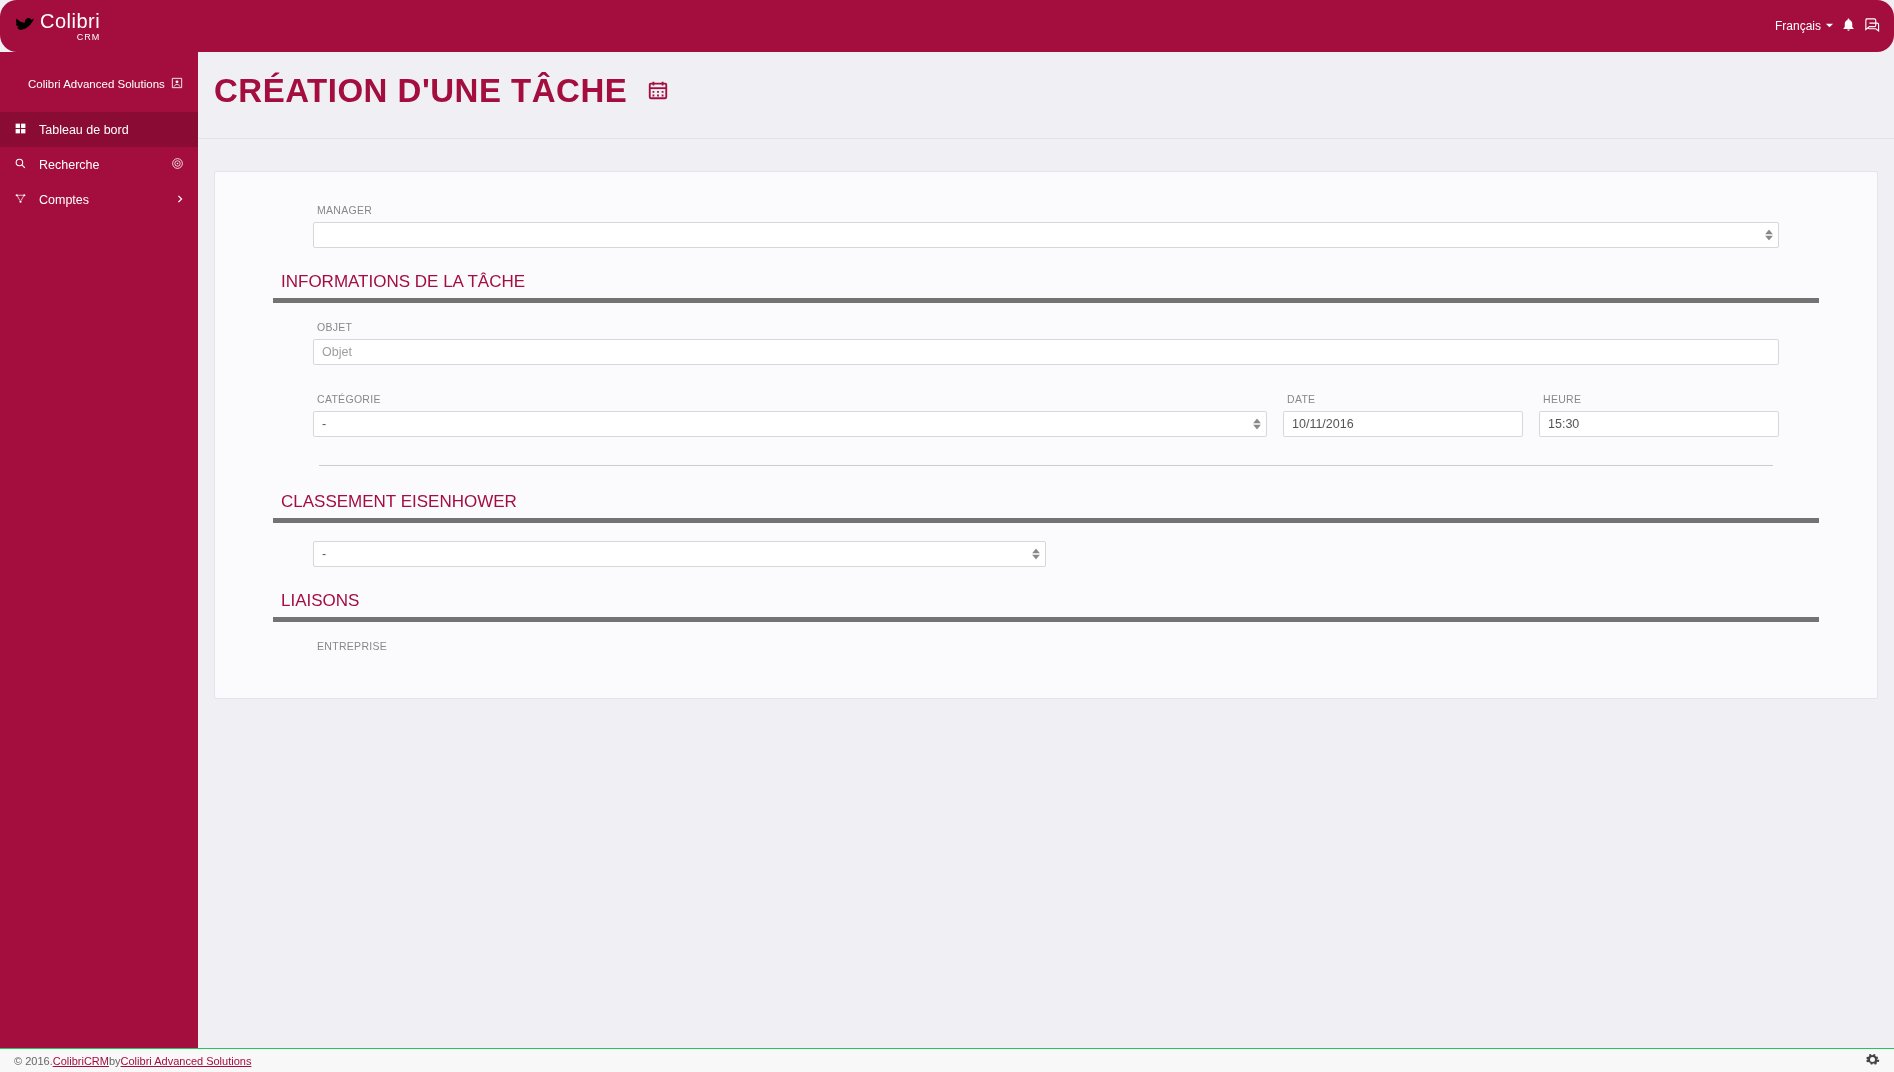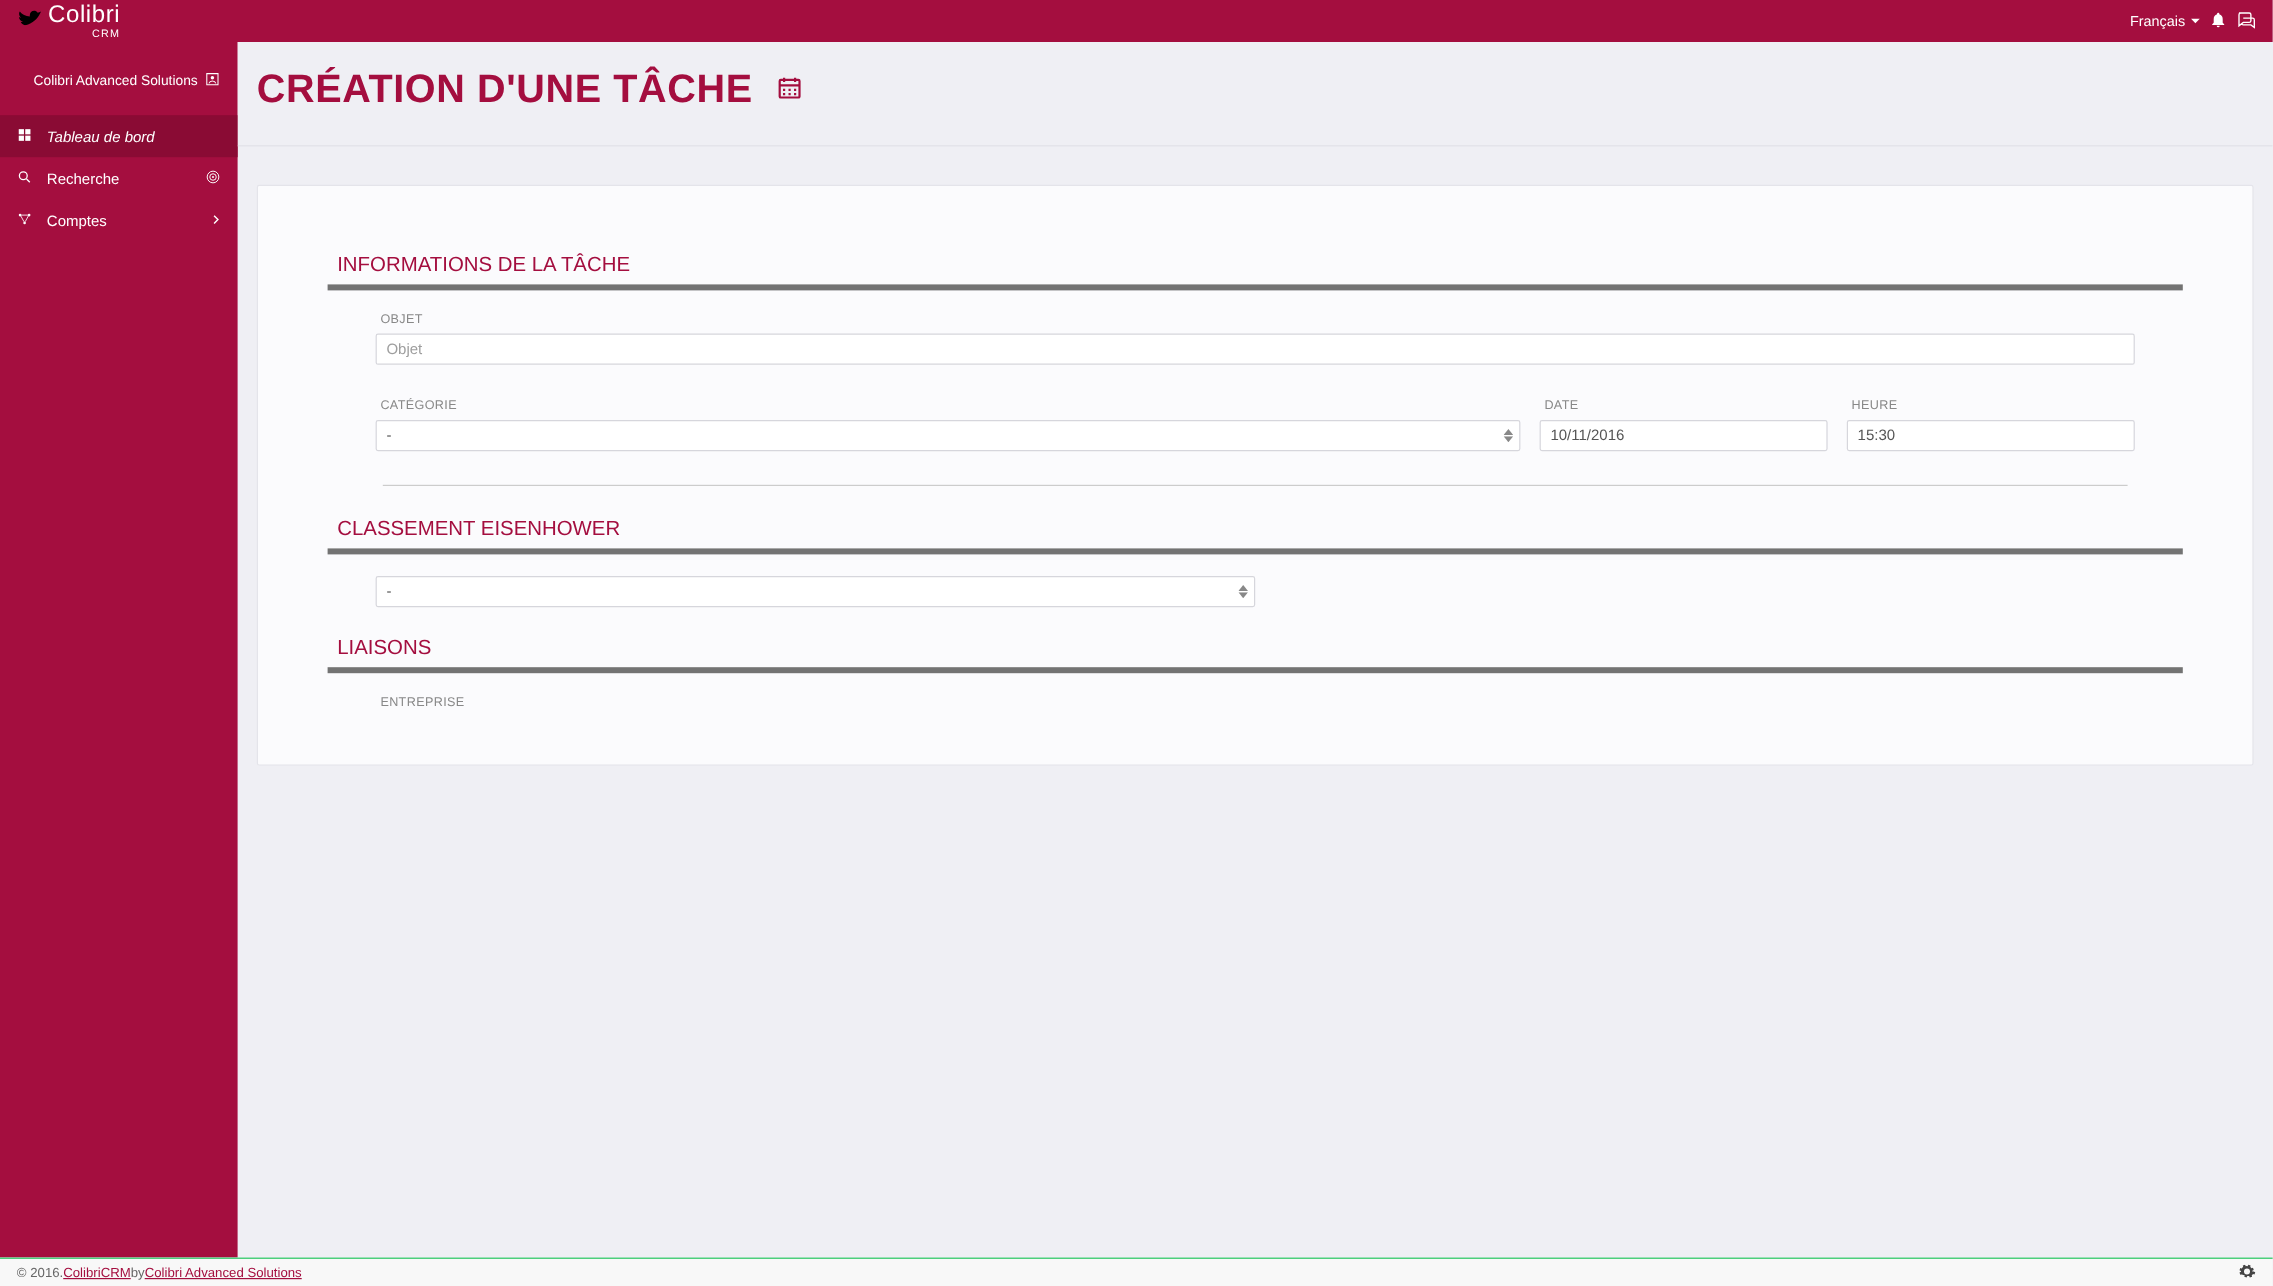--- a/index.html
+++ b/index.html
@@ -1,27 +1,28 @@
 <!DOCTYPE html>
 <html><head>
 <meta charset="utf-8">
 <style>
   * { box-sizing: border-box; margin: 0; padding: 0; }
   html, body { height: 100%; font-family: "Helvetica Neue", Arial, sans-serif; font-size: 13px; color: #555; }
   body { display: flex; flex-direction: column; background: #efeff4; }
 
   
   .topbar {
-    height: 35px;
+    height: 52px;
     background: #a40e3f;
     display: flex;
     align-items: center;
     color: #fff;
     padding: 0 14px 0 14px;
     flex-shrink: 0;
+    border-radius: 17px;
   }
   .brand { display: flex; align-items: center; gap: 4px; }
   .brand-text { display: flex; flex-direction: column; line-height: 1; }
   .brand-name { font-size: 20px; font-weight: 400; letter-spacing: .5px; }
   .brand-sub  { font-size: 9px; text-align: right; margin-top: 2px; letter-spacing: 1px; }
   .topbar-spacer { flex: 1; }
   .top-actions { display: flex; align-items: center; gap: 7px; }
   .lang { display: flex; align-items: center; gap: 4px; font-size: 12px; cursor: pointer; }
   .lang svg { fill: #fff; }
   .icon-btn { color: #fff; cursor: pointer; display:flex; align-items:center; }
@@ -49,21 +50,21 @@
   }
   .org-row svg { fill: #fff; }
   .nav-item {
     display: flex;
     align-items: center;
     gap: 12px;
     height: 35px;
     padding: 0 14px;
     cursor: pointer;
   }
-  .nav-item.active { background: #8a0b34; font-style: italic; }
+  .nav-item.active { background: #8a0b34; }
   .nav-item svg { fill: #fff; flex-shrink: 0; }
   .nav-item .chev { margin-left: auto; }
   .nav-item .target svg { fill:#fff; }
 
   
   .main { flex: 1; display: flex; flex-direction: column; overflow: auto; }
   .page-header {
     background: #efeff4;
     padding: 20px 16px 28px 16px;
     border-bottom: 1px solid #e2e2e8;
@@ -267,20 +268,36 @@
             </svg>
         </span>
       </div>
     </div>
 
     <div class="content-wrap">
       <div class="card">
 
         <div class="inner">
           <div class="row">
+            <div class="field flex1">
+              <span class="label">MANAGER</span>
+              <div class="select-wrap">
+                <select class="select">
+                  <option></option>
+                </select>
+                <span class="spin">
+                  <svg width="8" height="5" viewBox="0 0 8 5">
+                      <path d="M0 5l4-5 4 5z"></path>
+                    </svg>
+                  <svg width="8" height="5" viewBox="0 0 8 5">
+                      <path d="M0 0l4 5 4-5z"></path>
+                    </svg>
+                </span>
+              </div>
+            </div>
           </div>
         </div>
 
         <div class="section-title">INFORMATIONS DE LA TÂCHE</div>
         <div class="inner">
           <div class="row">
             <div class="field flex1">
               <span class="label">OBJET</span>
               <input class="input" placeholder="Objet" style="">
             </div>

